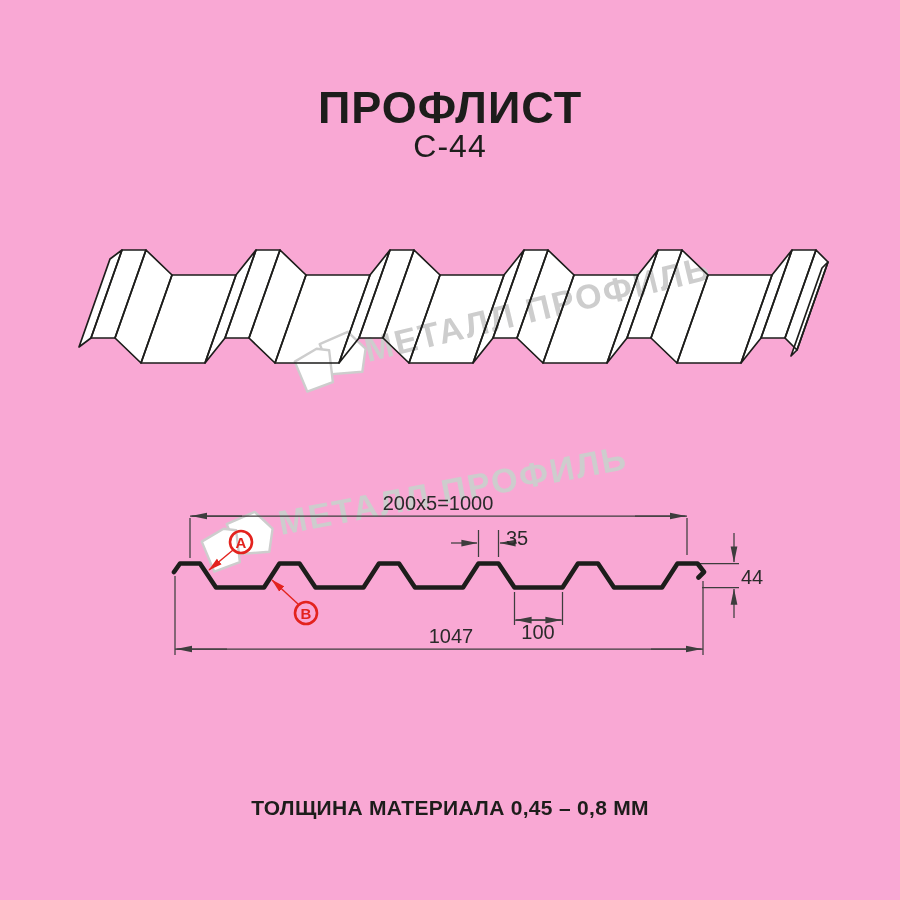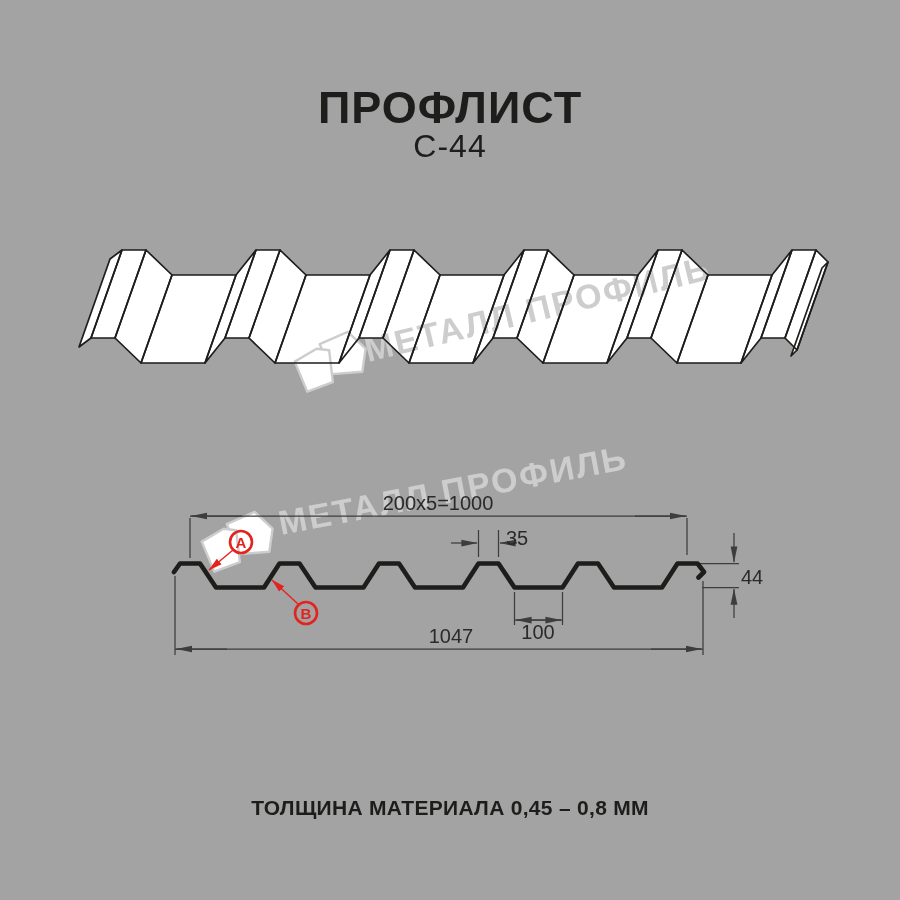--- a/index.html
+++ b/index.html
@@ -1,19 +1,19 @@
 <!DOCTYPE html>
 <html style="--line: #1d1d1b; --dim: #3d3d3d; --red: #e3231e; --wm: #cdcdcd;"><head>
 <meta charset="utf-8">
 <style>
   :root{
     --line:#1d1d1b; --dim:#3d3d3d; --red:#e3231e; --wm:#cdcdcd;
   }
   html,body{margin:0;padding:0;background:#fff;}
-  #stage{position:relative;width:900px;height:900px;background:#a3a3a3;overflow:hidden;
+  #stage{position:relative;width:900px;height:900px;background:#f9a8d4;overflow:hidden;
          font-family:"Liberation Sans",sans-serif;color:var(--line);}
   .ctext{position:absolute;left:0;width:900px;text-align:center;}
   #title{top:82px;font-size:45px;font-weight:bold;letter-spacing:1px;}
   #subtitle{top:128px;font-size:32px;font-weight:500;letter-spacing:1px;}
   #footer{top:796px;font-size:21px;font-weight:700;letter-spacing:.3px;}
   svg{position:absolute;left:0;top:0;}
   #sheet-fill polygon{fill:#fff;stroke:none;}
   #sheet-stroke polygon{fill:none;stroke:var(--line);stroke-width:1.7;stroke-linejoin:round;}
   .wm-text{fill:var(--wm);font-family:"Liberation Sans",sans-serif;font-weight:bold;
            font-size:34px;letter-spacing:2px;}

